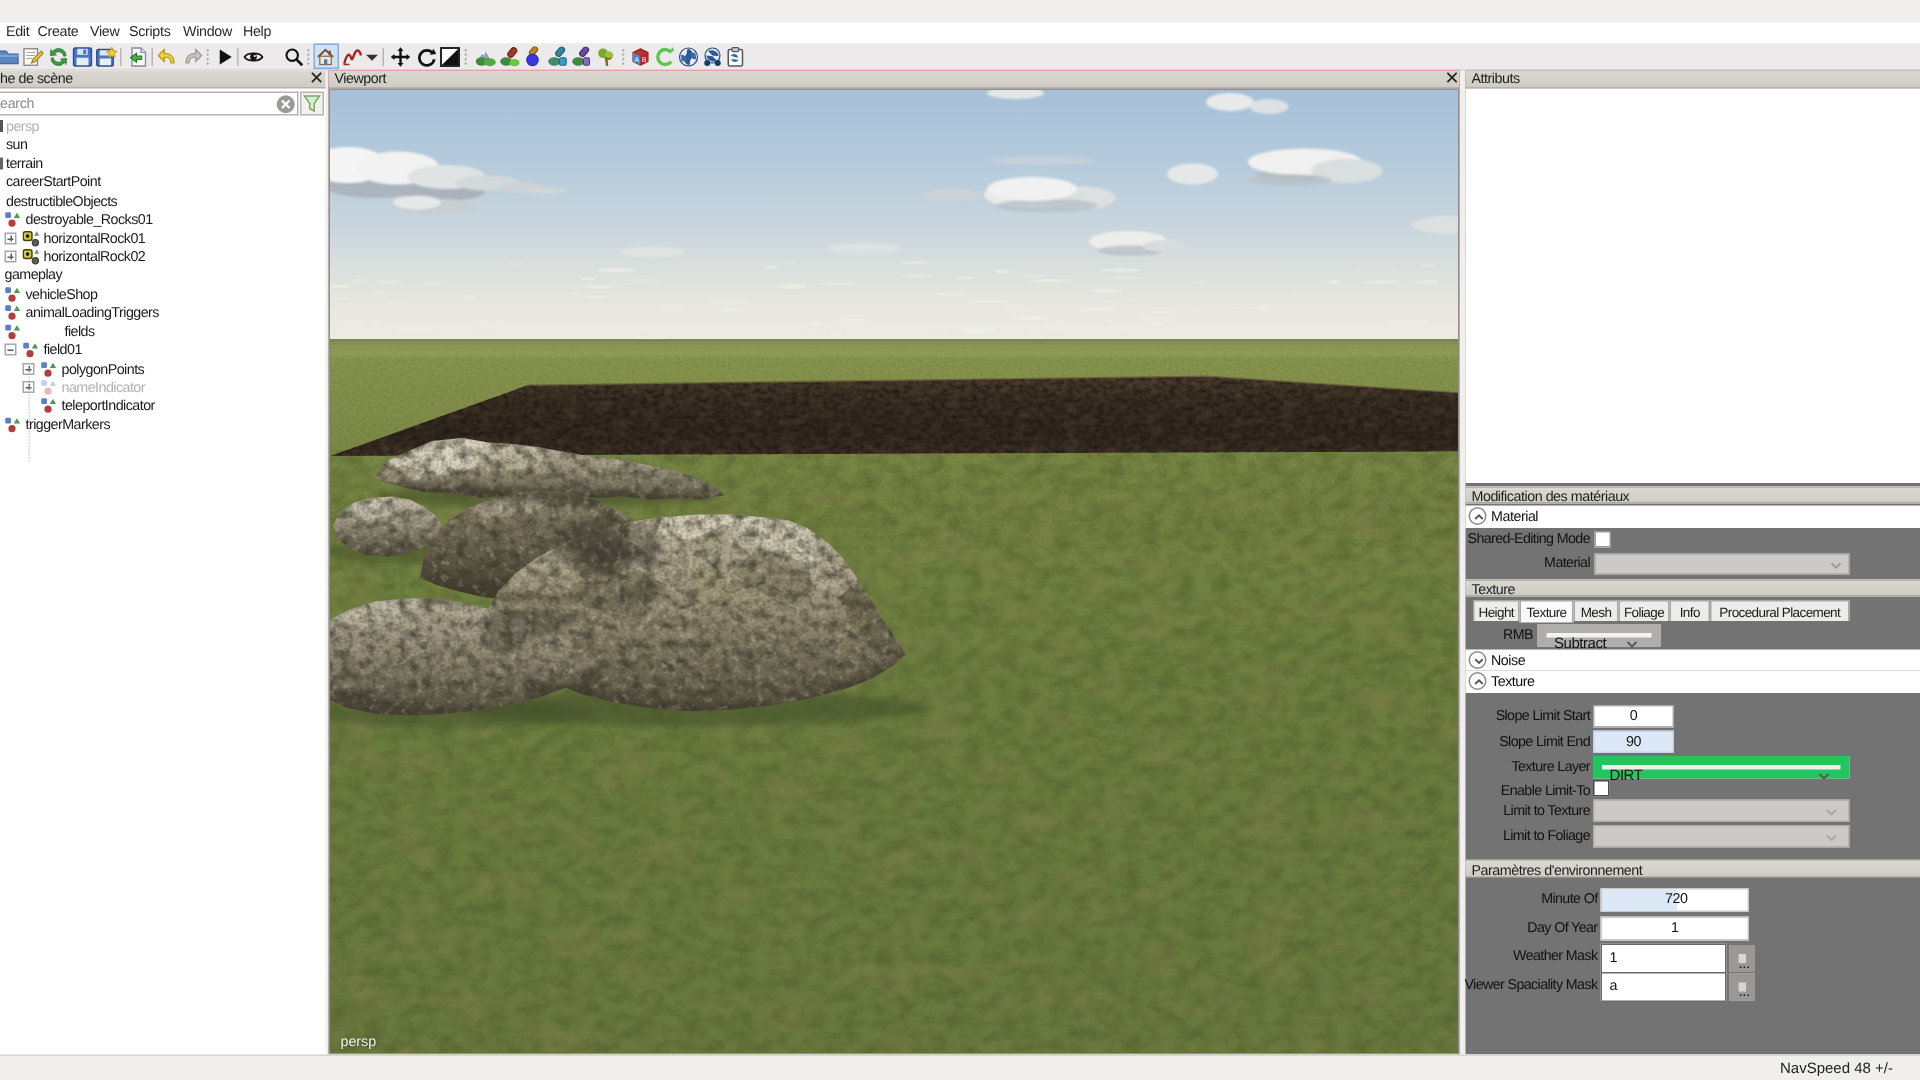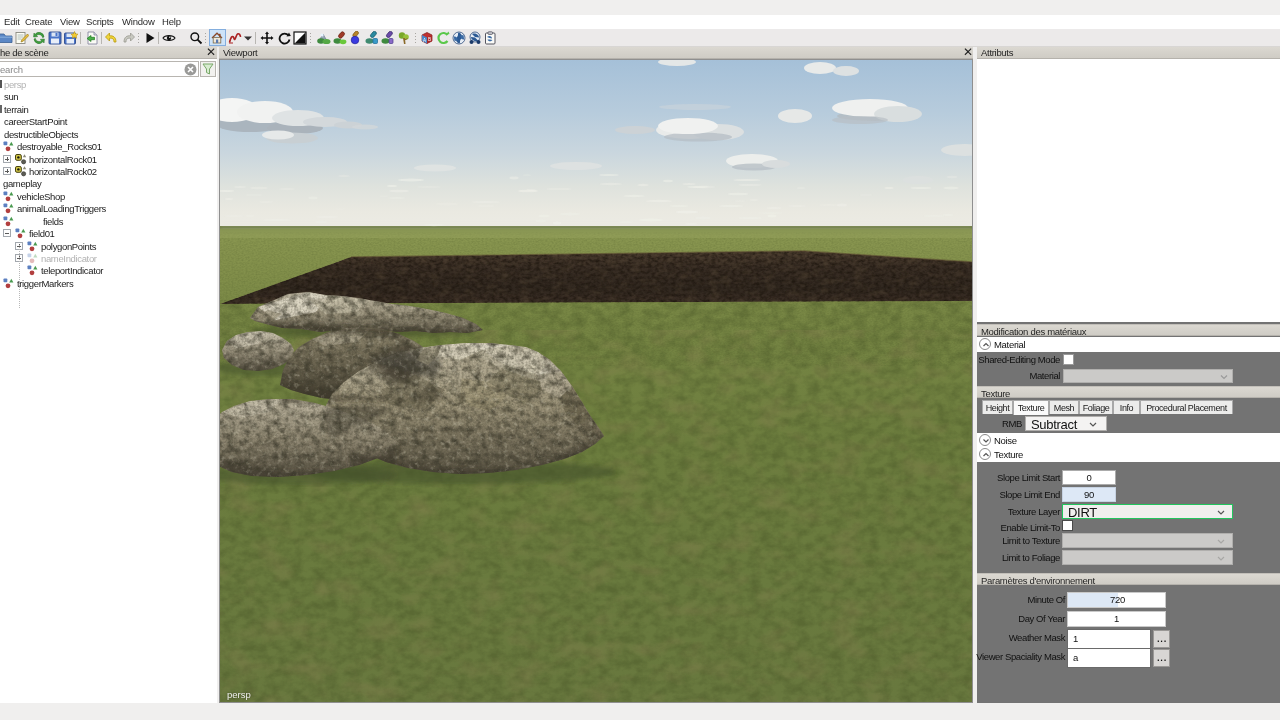--- a/index.html
+++ b/index.html
@@ -34,21 +34,21 @@
 
 #rightpanel { left:977px; top:47px; width:303px; height:656px; background:#737373; }
 #rp-hdr { position:absolute; left:0; top:0; width:303px; height:12px; }
 #attrwhite { position:absolute; left:0; top:12px; width:303px; height:263px; background:#ffffff; }
 .sechdr { position:absolute; left:0; width:303px; height:12px; background:linear-gradient(#dbd8d1,#cfccc5); border-top:1px solid #c2bfb9; border-bottom:1px solid #b5b2ac; color:#1e1e1e; font-size:9.5px; letter-spacing:-0.3px; line-height:11px; }
 .collrow { position:absolute; left:0; width:303px; height:15px; background:#fff; font-size:9.5px; letter-spacing:-0.3px; line-height:15px; color:#111; }
 .collic { position:absolute; left:2px; top:1px; width:12px; height:12px; border:1px solid #8a8a8a; border-radius:50%; background:#fff; }
 .collic svg { position:absolute; left:1px; top:1px; }
 .lbl { position:absolute; font-size:9.5px; letter-spacing:-0.4px; color:#111; text-align:right; line-height:14px; white-space:nowrap; }
 .inp { position:absolute; background:#fff; border:1px solid #ababab; font-size:9.5px; letter-spacing:-0.3px; line-height:13px; color:#111; }
-.ddn { position:absolute; background:#f0efee; border:1px solid #22c55e; font-size:13px; letter-spacing:-0.3px; line-height:13px; color:#111; }
+.ddn { position:absolute; background:#f0efee; border:6px solid #22c55e; font-size:10px; letter-spacing:-0.3px; line-height:13px; color:#111; }
 .ddn-dis { position:absolute; background:#cbcac8; border:1px solid #b0afad; }
 .chk { position:absolute; width:11px; height:11px; background:#fff; border:1px solid #4a4a4a; }
 #statusbar { left:0; top:703px; width:1280px; height:17px; background:#f0efee; border-top:1px solid #d8d6d3; font-size:10px; color:#222; }
 #navspeed { position:absolute; right:18px; top:3px; }
 .tabs { position:absolute; font-size:9px; letter-spacing:-0.4px; color:#1a1a1a; }
 .tab { position:absolute; top:0; height:14px; line-height:14px; text-align:center; background:#ececeb; border:1px solid #a8a8a8; border-bottom:none; }
 .tab.active { background:#fafafa; height:15px; z-index:2; }
 </style>
 </head>
 <body>
@@ -740,13 +740,16 @@
     <div class="inp" style="left:90px;top:582px;width:84px;height:20px;border:1px solid #6a6a6a;line-height:18px;">
         <span style="position:absolute;left:5px;">1</span>
       </div>
     <div class="ddn" style="left:176px;top:583px;width:17px;height:18px;background:#d8d6d4;border-color:#9a9896;text-align:center;line-height:14px;">...</div>
     <div class="lbl" style="left:-20px;top:603px;width:108px;">Viewer Spaciality Mask</div>
     <div class="inp" style="left:90px;top:601px;width:84px;height:20px;border:1px solid #6a6a6a;line-height:18px;">
         <span style="position:absolute;left:5px;">a</span>
       </div>
     <div class="ddn" style="left:176px;top:602px;width:17px;height:18px;background:#d8d6d4;border-color:#9a9896;text-align:center;line-height:14px;">...</div>
   </div>
+  <div id="statusbar" class="abs">
+      <span id="navspeed">NavSpeed 48 +/-</span>
+    </div>
 </div>
 
 </body></html>

